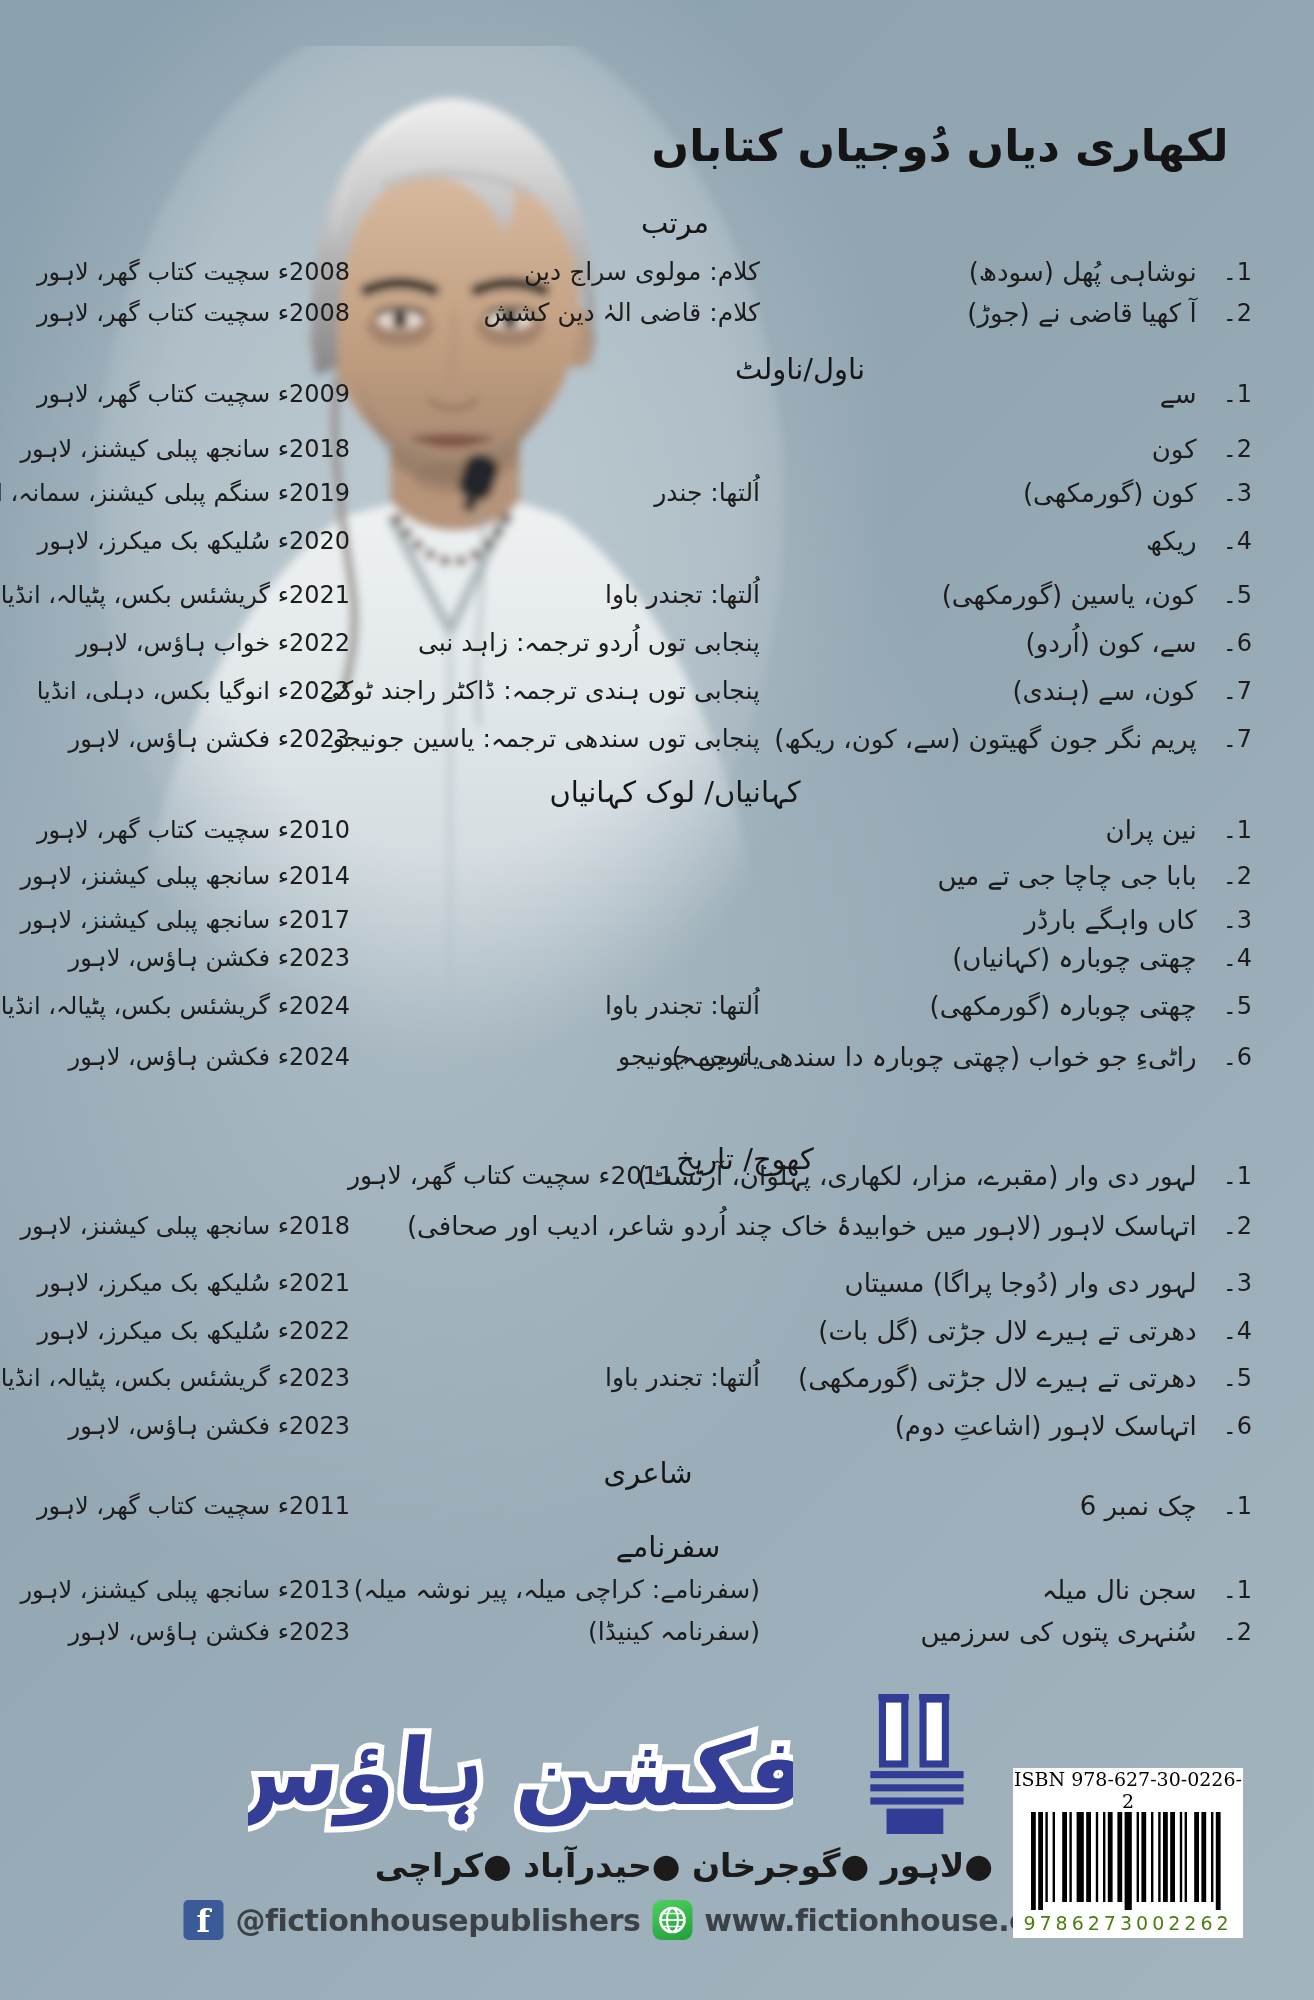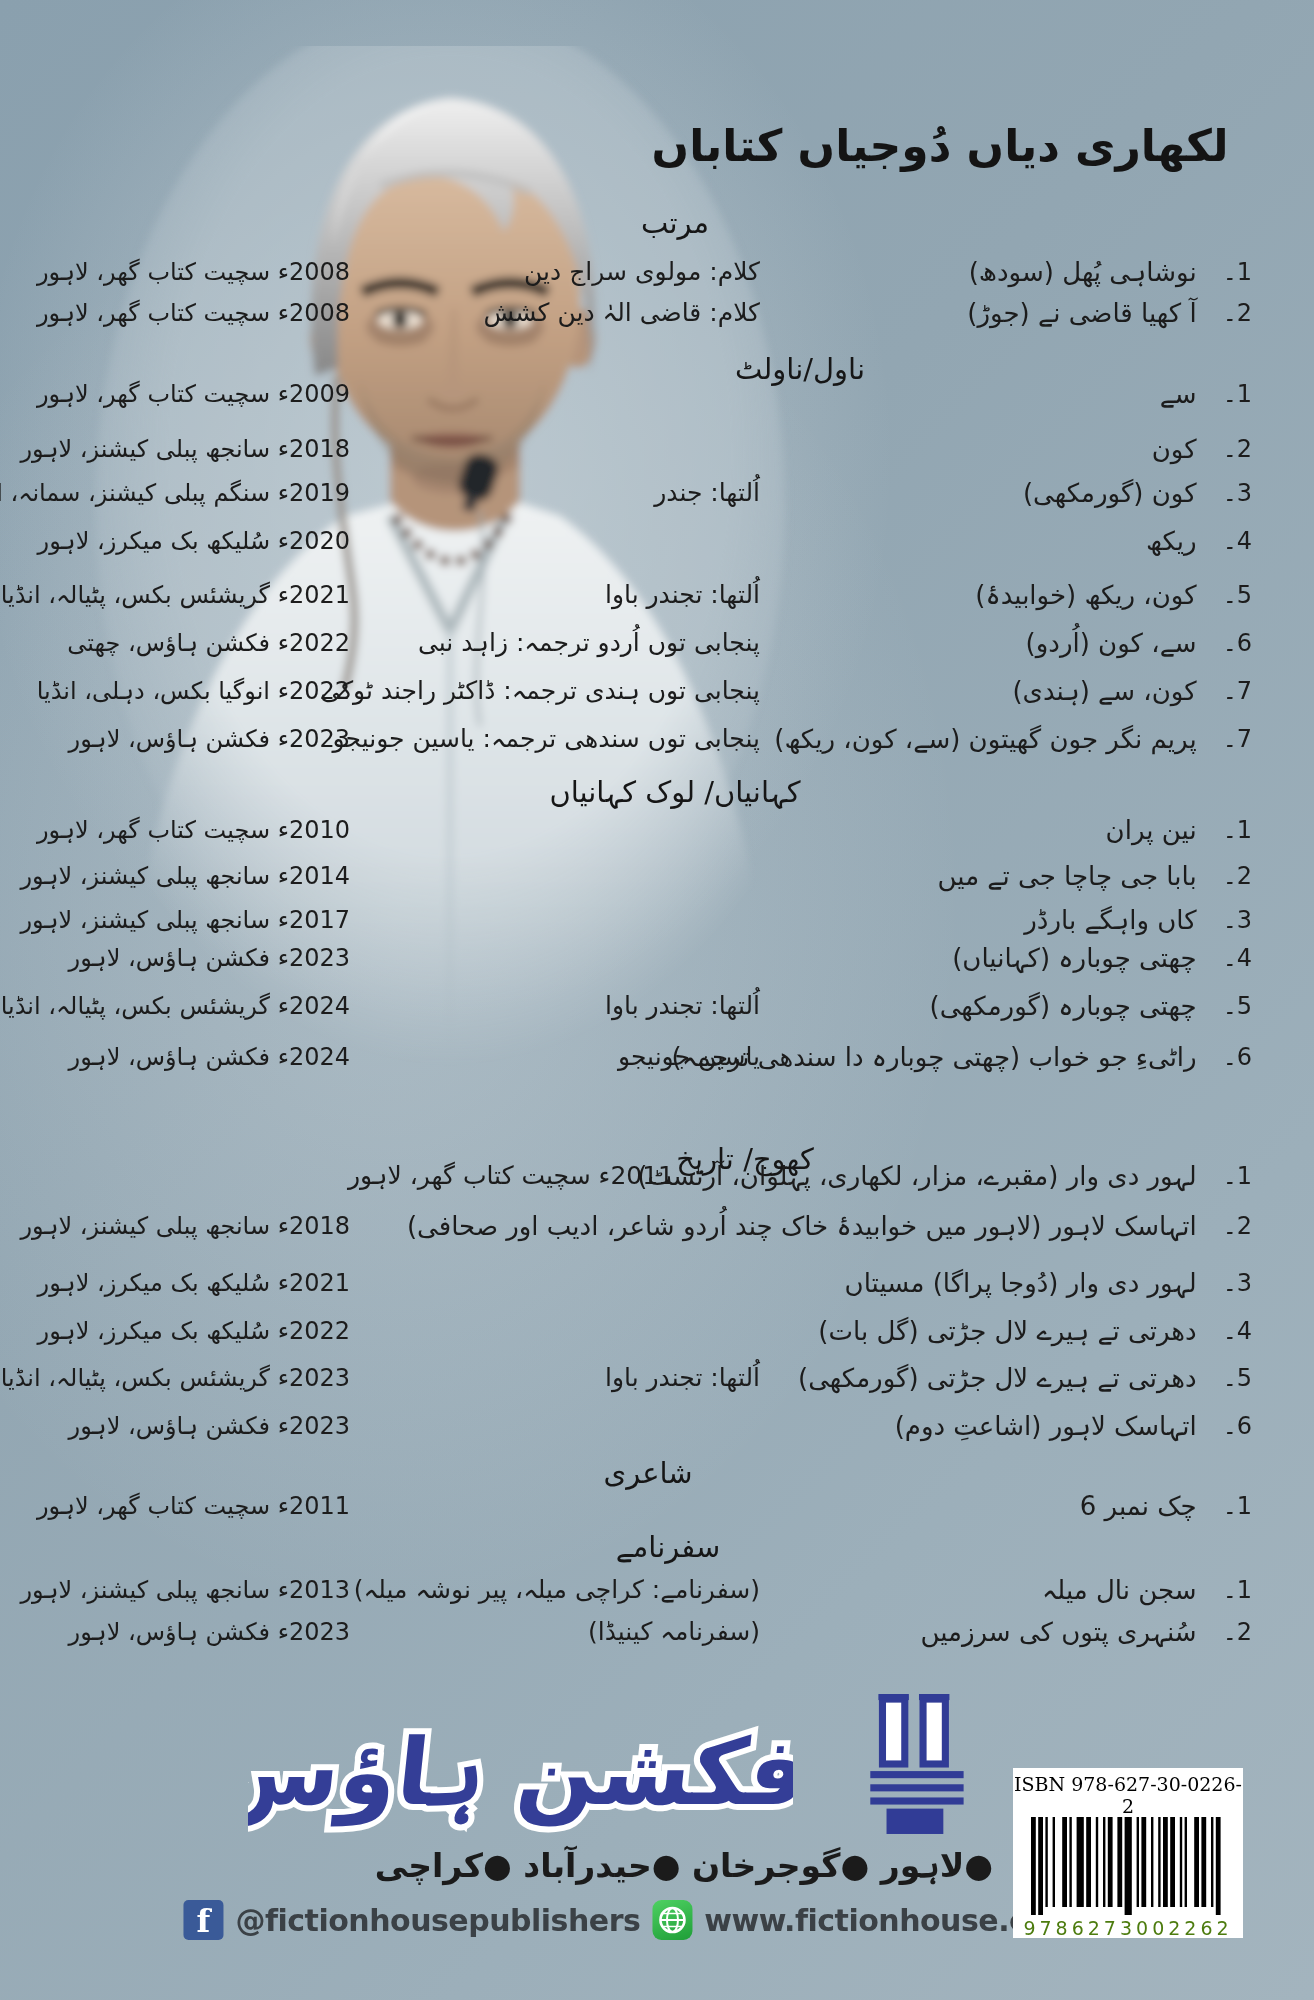--- a/index.html
+++ b/index.html
@@ -48,21 +48,21 @@
     color:#fff;font-family:"DejaVu Serif",serif;font-weight:700;font-size:32px;
     display:flex;align-items:flex-end;justify-content:center;line-height:38px;
   }
   .globe-icon{
     width:40px;height:40px;border-radius:9px;
     background:linear-gradient(160deg,#4ed162,#1f9e38);
     display:flex;align-items:center;justify-content:center;
   }
   .isbn-box{
     position:absolute;left:1013px;top:1768px;width:230px;height:170px;
-    background:#fff;box-sizing:border-box;padding-top:5px;text-align:center;
+    background:#fff;box-sizing:border-box;text-align:center;
   }
   .isbn-label{font-family:"DejaVu Serif",serif;font-size:19px;color:#000;letter-spacing:0;}
   .isbn-digits{font-size:19px;color:#4d7c0f;letter-spacing:4px;margin-top:-4px;font-family:"DejaVu Sans",sans-serif;}
 </style>
 </head>
 <body>
 
 <div class="page">
 
   <svg class="portrait" width="720" height="1020" viewBox="0 0 720 1020" aria-hidden="true">
@@ -182,32 +182,32 @@
         <span class="c c-title">
           <span class="num">4۔</span>
           <span>ریکھ</span>
         </span>
         <span class="c c-mid"></span>
         <span class="c c-left">2020ء سُلیکھ بک میکرز، لاہور</span>
       </div>
       <div class="row" style="top: 573px;">
         <span class="c c-title">
           <span class="num">5۔</span>
-          <span>کون، ریکھ (خوابیدۂ)</span>
+          <span>کون، یاسین (گورمکھی)</span>
         </span>
         <span class="c c-mid">اُلتھا: تجندر باوا</span>
         <span class="c c-left">2021ء گریشئس بکس، پٹیالہ، انڈیا</span>
       </div>
       <div class="row" style="top: 621px;">
         <span class="c c-title">
           <span class="num">6۔</span>
           <span>سے، کون (اُردو)</span>
         </span>
         <span class="c c-mid">پنجابی توں اُردو ترجمہ: زاہد نبی</span>
-        <span class="c c-left">2022ء فکشن ہاؤس، چھتی</span>
+        <span class="c c-left">2022ء خواب ہاؤس، لاہور</span>
       </div>
       <div class="row" style="top: 669px;">
         <span class="c c-title">
           <span class="num">7۔</span>
           <span>کون، سے (ہندی)</span>
         </span>
         <span class="c c-mid">پنجابی توں ہندی ترجمہ: ڈاکٹر راجند ٹوکی</span>
         <span class="c c-left">2022ء انوگیا بکس، دہلی، انڈیا</span>
       </div>
       <div class="row" style="top: 717px;">

